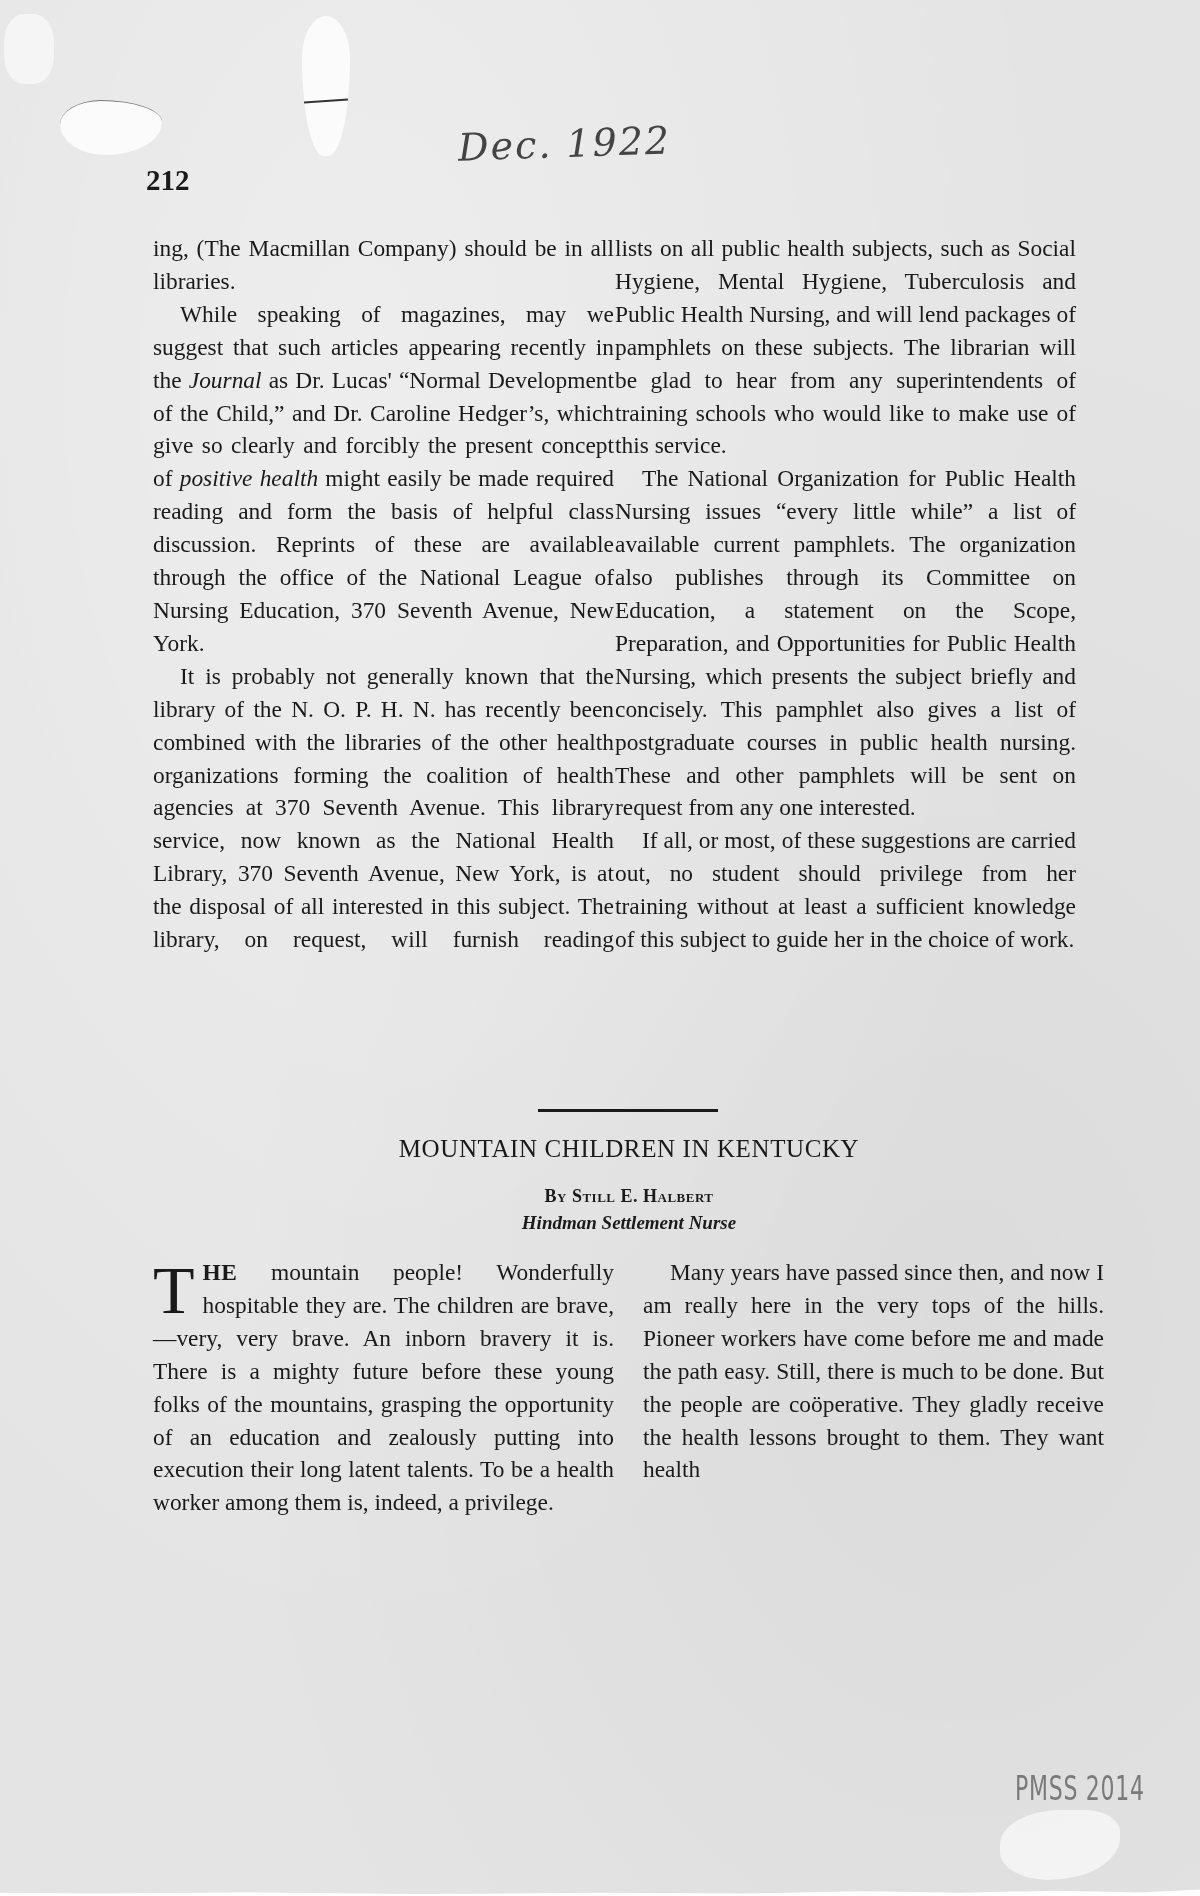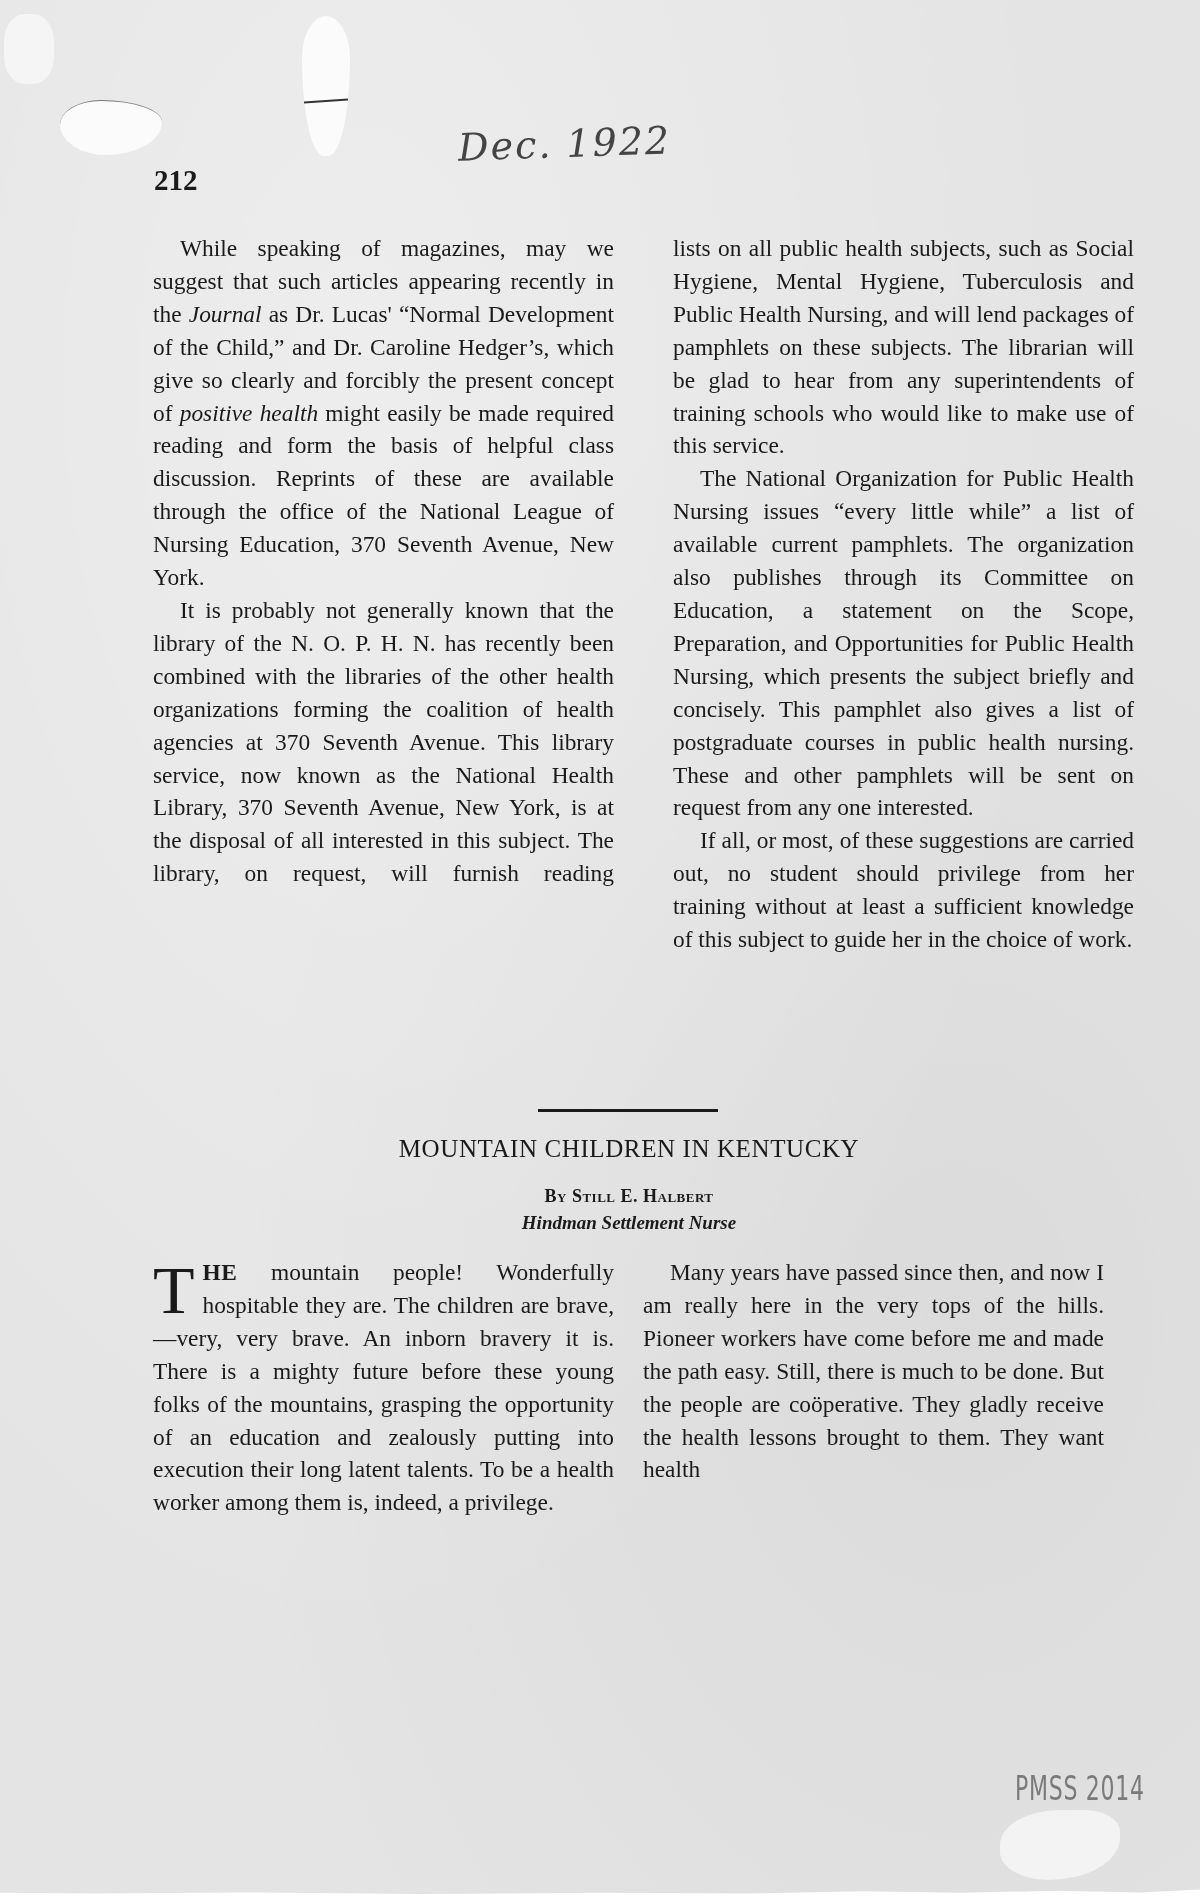--- a/index.html
+++ b/index.html
@@ -23,33 +23,33 @@
   .bottom-edge { position: absolute; left: 0; right: 0; bottom: 0; height: 8px; background: #fff; clip-path: polygon(0 60%, 8% 70%, 20% 55%, 35% 75%, 50% 60%, 62% 70%, 72% 40%, 80% 60%, 88% 35%, 95% 55%, 100% 20%, 100% 100%, 0 100%); }
   .stain { position: absolute; left: 1000px; top: 1810px; width: 120px; height: 70px; background: rgba(255,255,255,0.6); border-radius: 50% 30% 60% 40%; }
 
   .handwriting {
     position: absolute; left: 458px; top: 122px;
     font-family: "DejaVu Serif", serif; font-style: italic;
     font-size: 38px; color: #444; letter-spacing: 2px;
     transform: rotate(-2deg);
   }
 
-  .running-head { position: absolute; top: 164px; left: 154px; width: 740px; height: 40px; }
+  .running-head { position: absolute; top: 164px; left: 146px; width: 740px; height: 40px; }
   .page-number { position: absolute; left: 0; top: 0; font-size: 29px; font-weight: bold; }
   .journal-title { position: absolute; left: 214px; top: 0; font-size: 30px; white-space: nowrap; letter-spacing: 0.2px; }
 
   .col {
     position: absolute; width: 461px;
     font-size: 23.4px; line-height: 32.9px;
     text-align: justify; hyphens: none;
   }
   .col p { margin: 0; text-indent: 27px; }
   .col p.noindent { text-indent: 0; }
   .col-left-top { left: 153px; top: 232px; }
-  .col-right-top { left: 673px; top: 232px; }
+  .col-right-top { left: 615px; top: 232px; }
   .col-left-bottom { left: 153px; top: 1256px; }
   .col-right-bottom { left: 643px; top: 1256px; }
   
   .runon { text-align-last: justify; }
 
   .rule { position: absolute; left: 538px; top: 1109px; width: 180px; height: 3px; background: #1a1a1a; }
 
   .article-title { position: absolute; left: 0; width: 1258px; top: 1135px; text-align: center; font-size: 25px; letter-spacing: 0.6px; }
   .byline { position: absolute; left: 0; width: 1258px; top: 1186px; text-align: center; font-size: 18px; font-variant: small-caps; font-weight: bold; letter-spacing: 0.5px; }
   .affiliation { position: absolute; left: 0; width: 1258px; top: 1212px; text-align: center; font-size: 19px; font-style: italic; font-weight: bold; }
@@ -74,20 +74,21 @@
   <div class="stain"></div>
   <div class="bottom-edge"></div>
 
   <div class="handwriting">Dec. 1922</div>
 
   <div class="running-head">
     <span class="page-number">212</span>
   </div>
 
   <div class="col col-left-top">
+      <p class="noindent"><span>ing, (The Macmillan Company) should be in all libraries.</span></p>
       <p><span>While speaking of magazines, may we suggest that such articles appearing recently in the </span><i>Journal</i><span> as Dr. Lucas' “Normal Development of the Child,” and Dr. Caroline Hedger’s, which give so clearly and forcibly the present concept of </span><i>positive health</i><span> might easily be made required reading and form the basis of helpful class discussion. Reprints of these are available through the office of the National League of Nursing Education, 370 Seventh Avenue, New York.</span></p>
       <p class="runon"><span>It is probably not generally known that the library of the N. O. P. H. N. has recently been combined with the libraries of the other health organizations forming the coalition of health agencies at 370 Seventh Avenue. This library service, now known as the National Health Library, 370 Seventh Avenue, New York, is at the disposal of all interested in this subject. The library, on request, will furnish reading</span></p>
     </div>
   <div class="col col-right-top">
       <p class="noindent"><span>lists on all public health subjects, such as Social Hygiene, Mental Hygiene, Tuberculosis and Public Health Nursing, and will lend packages of pamphlets on these subjects. The librarian will be glad to hear from any superintendents of training schools who would like to make use of this service.</span></p>
       <p><span>The National Organization for Public Health Nursing issues “every little while” a list of available current pamphlets. The organization also publishes through its Committee on Education, a statement on the Scope, Preparation, and Opportunities for Public Health Nursing, which presents the subject briefly and concisely. This pamphlet also gives a list of postgraduate courses in public health nursing. These and other pamphlets will be sent on request from any one interested.</span></p>
       <p><span>If all, or most, of these suggestions are carried out, no student should privilege from her training without at least a sufficient knowledge of this subject to guide her in the choice of work.</span></p>
     </div>
 
   <div class="rule"></div>

